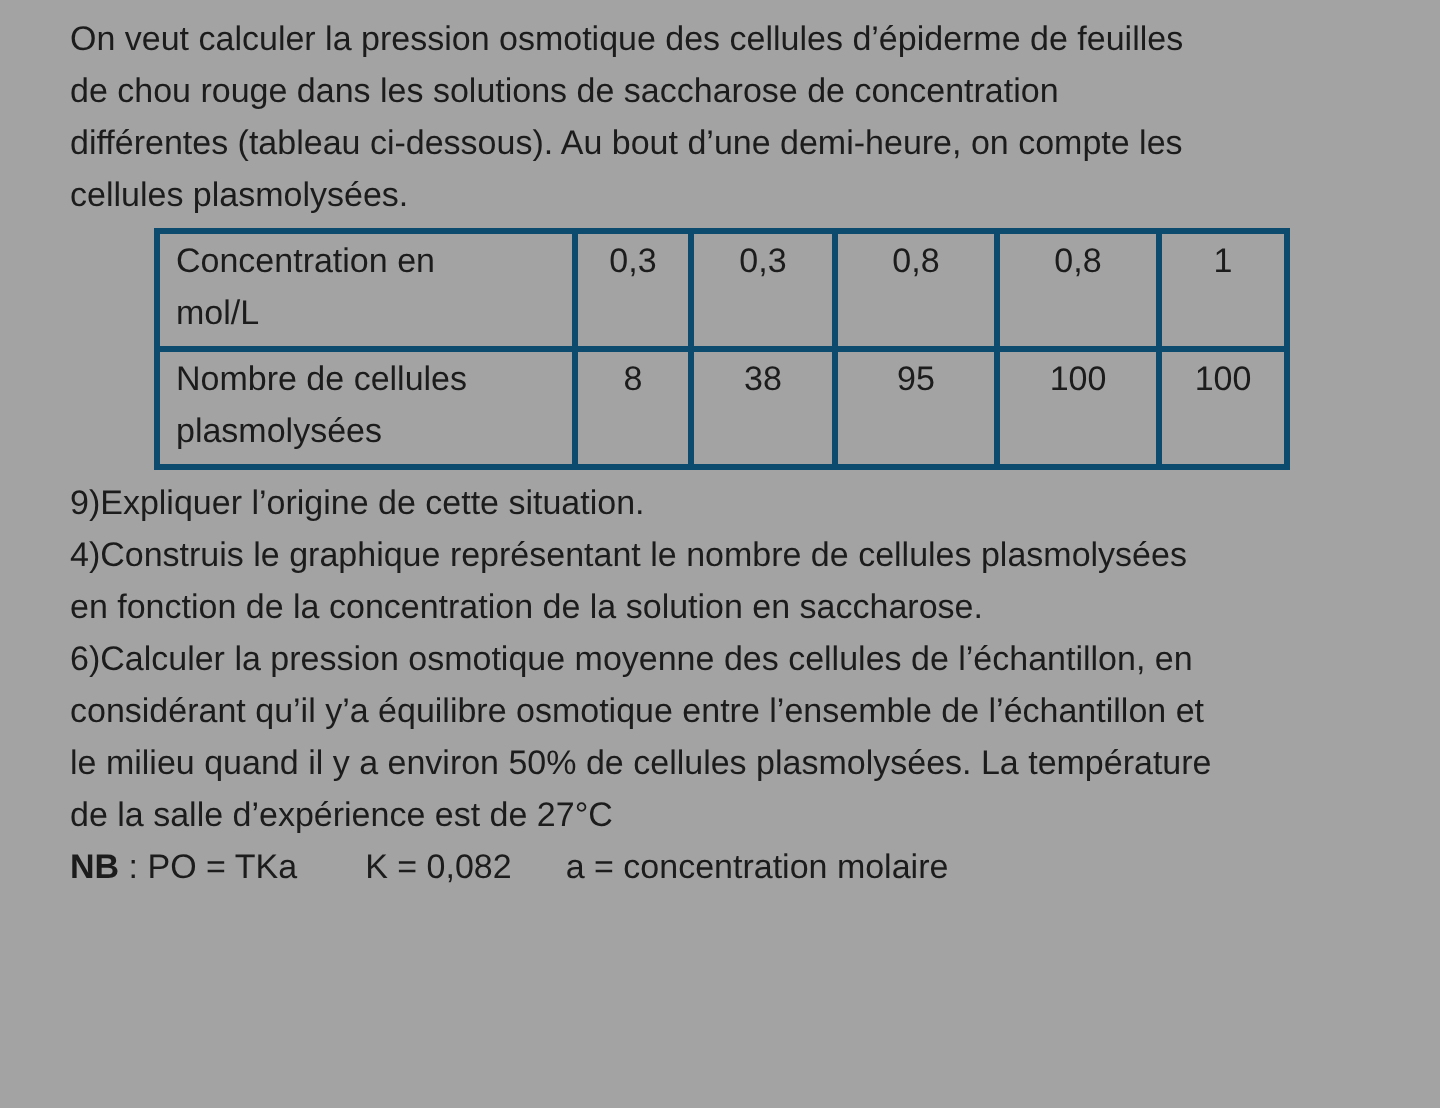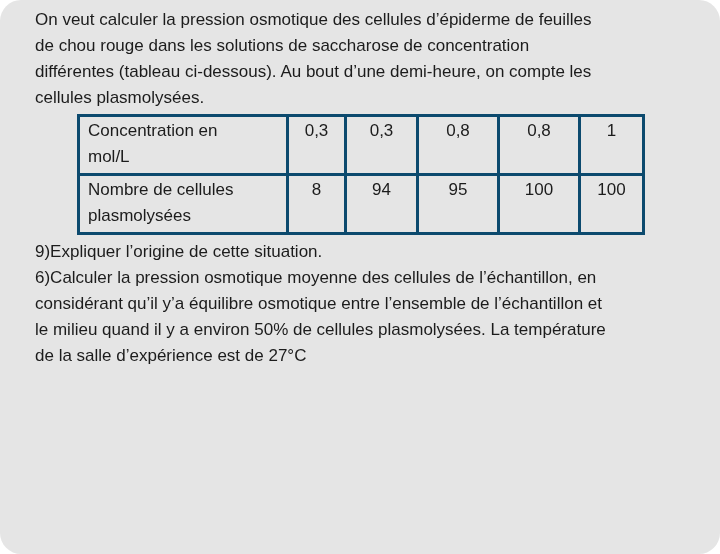--- a/index.html
+++ b/index.html
@@ -2,27 +2,26 @@
 <html lang="fr"><head>
 <meta charset="utf-8">
 <style>
   html, body { margin: 0; padding: 0; background: #ffffff; }
   .page {
     position: relative;
     width: 720px;
     height: 554px;
     box-sizing: border-box;
     padding: 7px 26px 0 35px;
-    background: #e5e5e5;
+    background: #a3a3a3;
     color: #1c1c1c;
     font-family: "Liberation Sans", "DejaVu Sans", sans-serif;
     font-size: 17px;
     line-height: 26px;
     overflow: hidden;
-    border-radius: 21px;
   }
   p { margin: 0; white-space: pre-line; }
   .intro { margin-bottom: 3px; }
   .data-table {
     border-collapse: collapse;
     table-layout: fixed;
     width: 565px;
     margin: 2px 0 4px 42px;
   }
   .data-table col.c0 { width: 209px; }
@@ -73,30 +72,33 @@
         <td class="val">0,3</td>
         <td class="val">0,3</td>
         <td class="val">0,8</td>
         <td class="val">0,8</td>
         <td class="val">1</td>
       </tr>
       <tr>
         <td class="label">Nombre de cellules
 plasmolysées</td>
         <td class="val">8</td>
-        <td class="val">94</td>
+        <td class="val">38</td>
         <td class="val">95</td>
         <td class="val">100</td>
         <td class="val">100</td>
       </tr>
     </tbody>
   </table>
 
   <div class="questions">
     <p class="q">9)Expliquer l’origine de cette situation.</p>
+    <p class="q">4)Construis le graphique représentant le nombre de cellules plasmolysées
+en fonction de la concentration de la solution en saccharose.</p>
     <p class="q">6)Calculer la pression osmotique moyenne des cellules de l’échantillon, en
 considérant qu’il y’a équilibre osmotique entre l’ensemble de l’échantillon et
 le milieu quand il y a environ 50% de cellules plasmolysées. La température
 de la salle d’expérience est de 27°C</p>
   </div>
 
+  <p class="note"><b>NB</b> <span>: PO = TKa</span><span class="nc">K = 0,082</span><span class="nd">a = concentration molaire</span></p>
 
 </div>
 
 </body></html>

